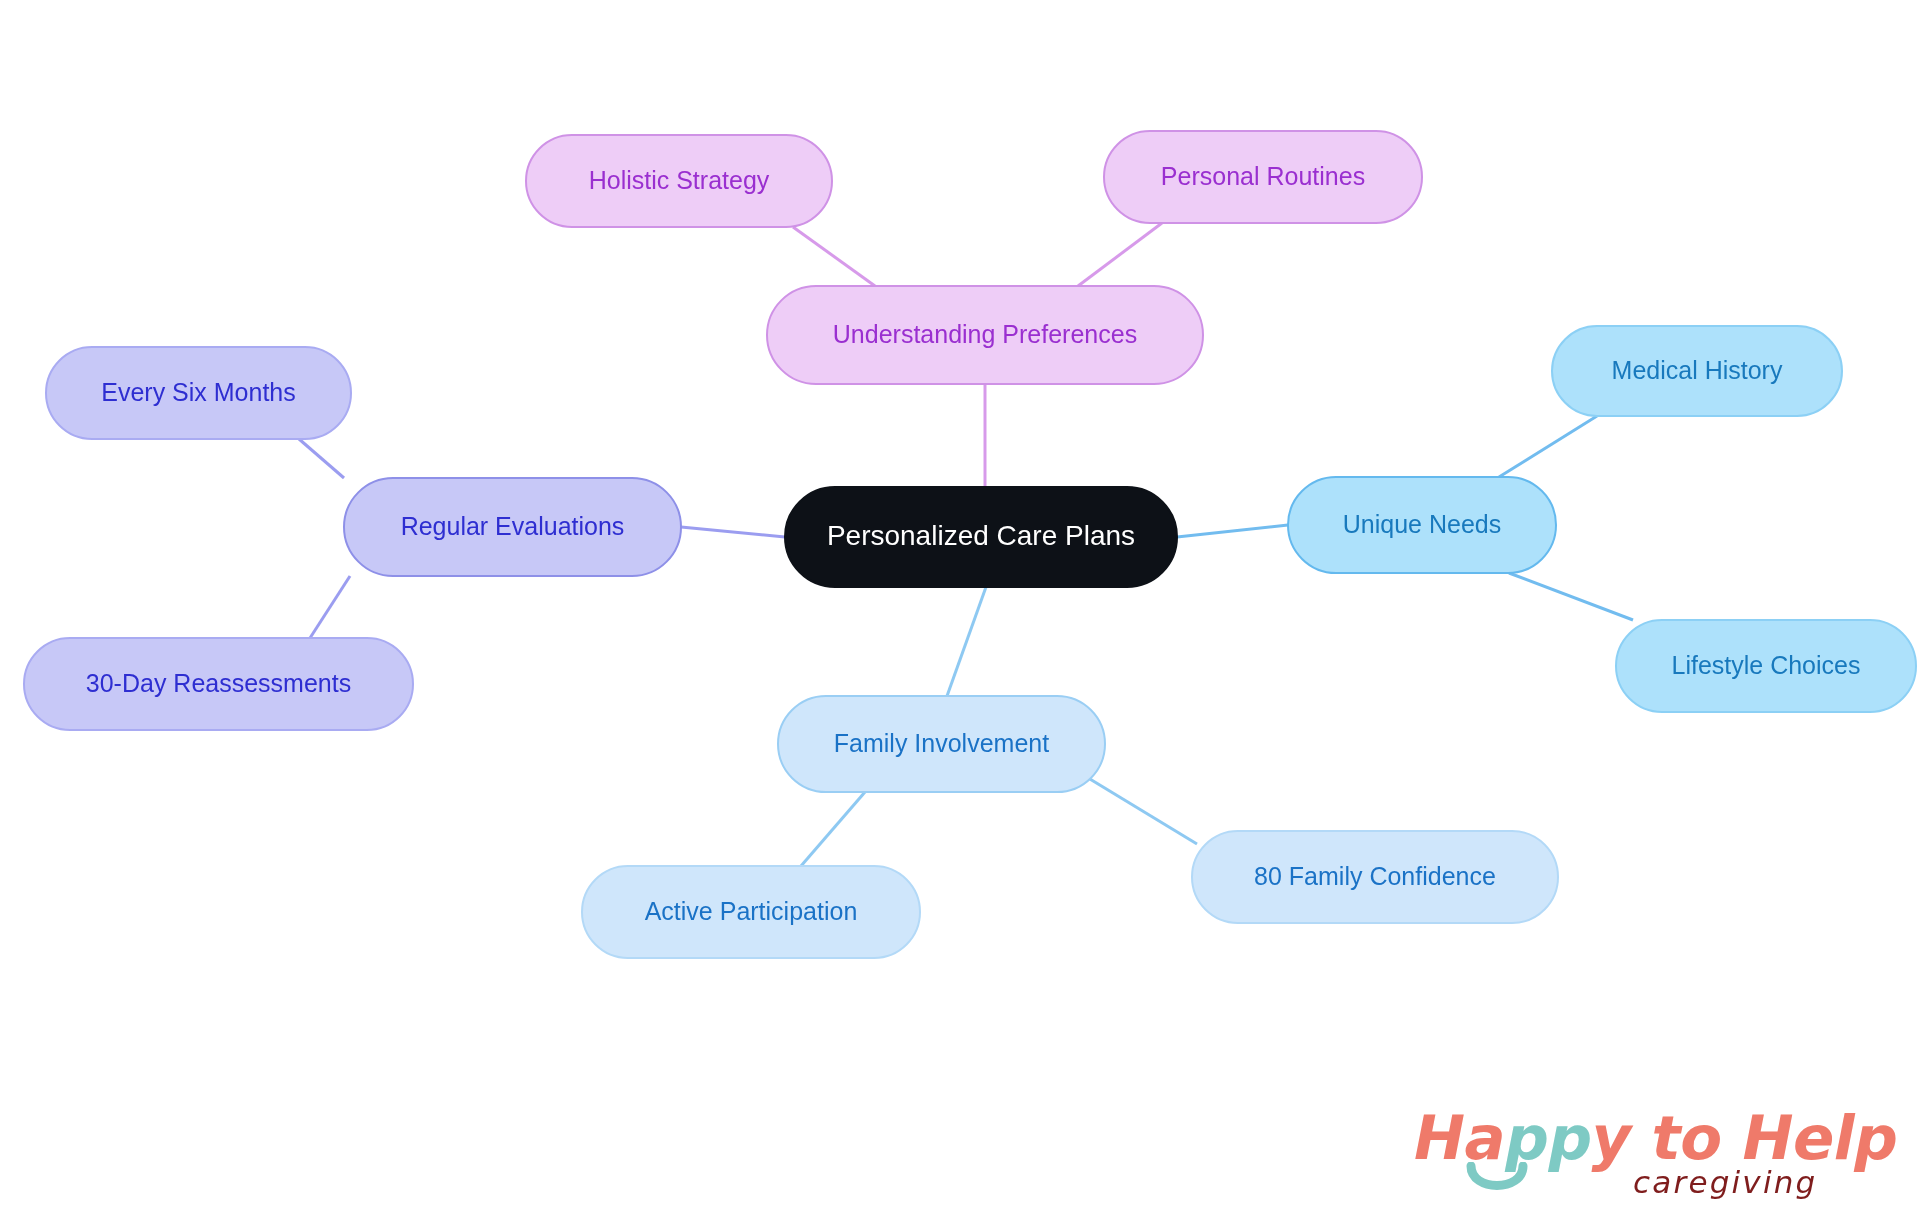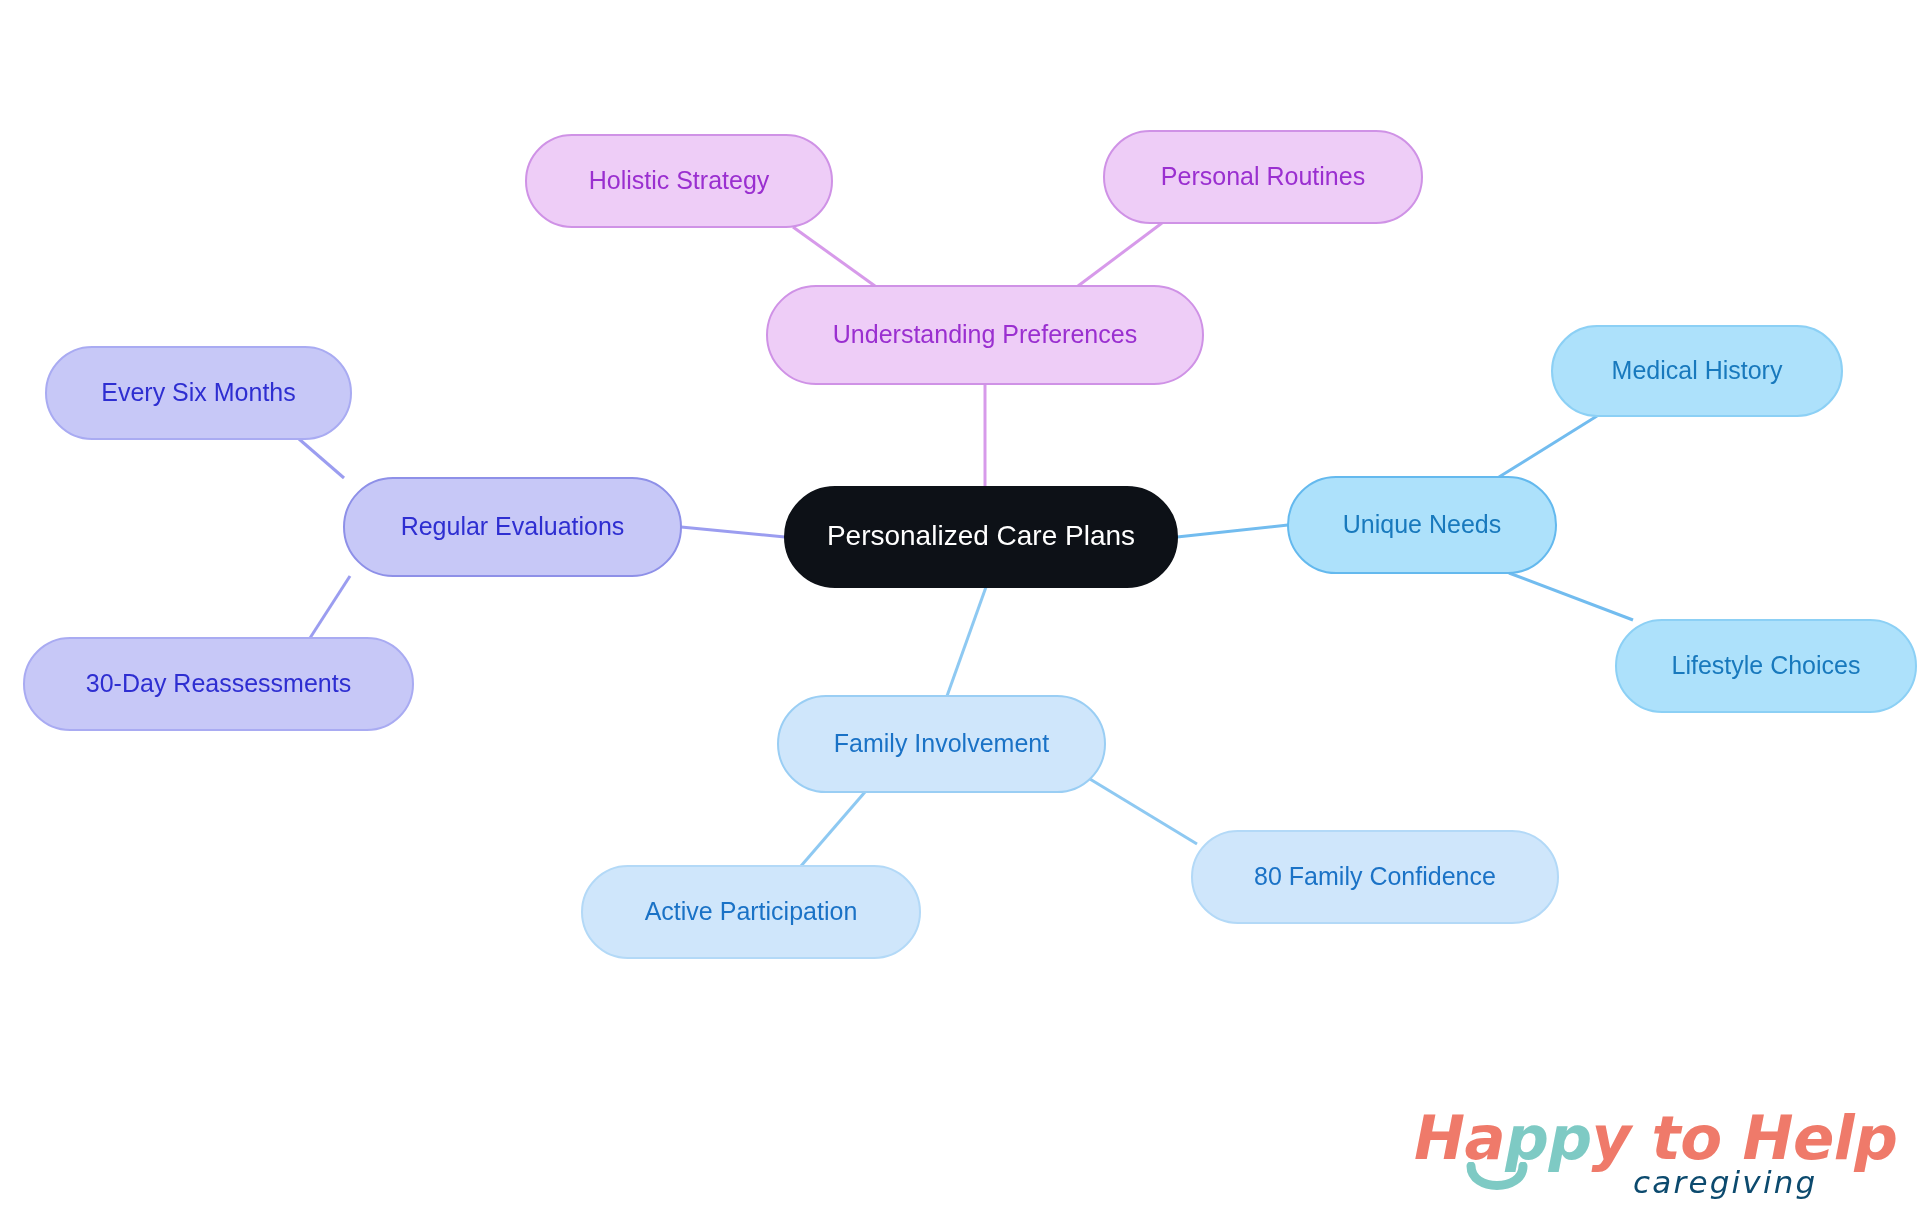--- a/index.html
+++ b/index.html
@@ -60,21 +60,21 @@
   }
   .logo-coral { color: #ef7a6a; }
   .logo-teal  { color: #7ecac4; }
   .logo-tagline {
     position: absolute;
     left: 219px;
     top: 58px;
     font-family: "DejaVu Sans", sans-serif;
     font-size: 31px;
     letter-spacing: 2.2px;
-    color: #0c4a6e;
+    color: #7f1d1d;
     white-space: nowrap;
   }
   #logo-smile {
     position: absolute;
     left: 52px;
     top: 56px;
     width: 62px;
     height: 40px;
   }
 </style>

